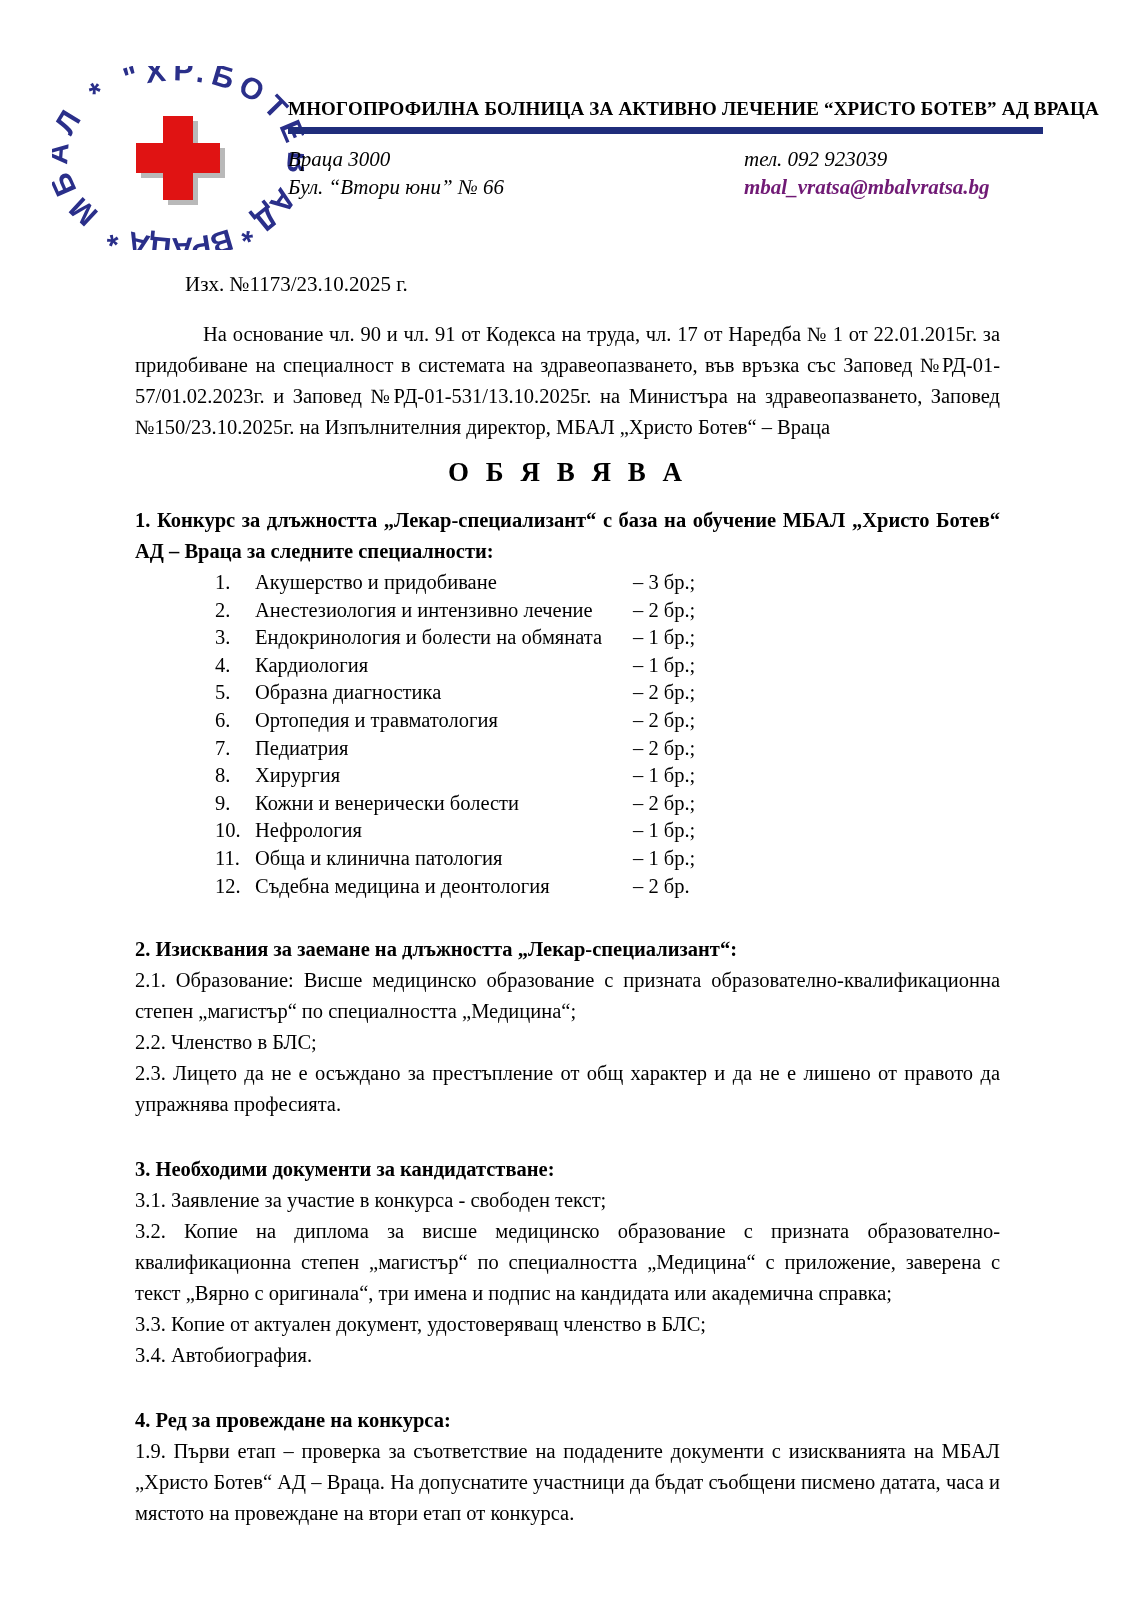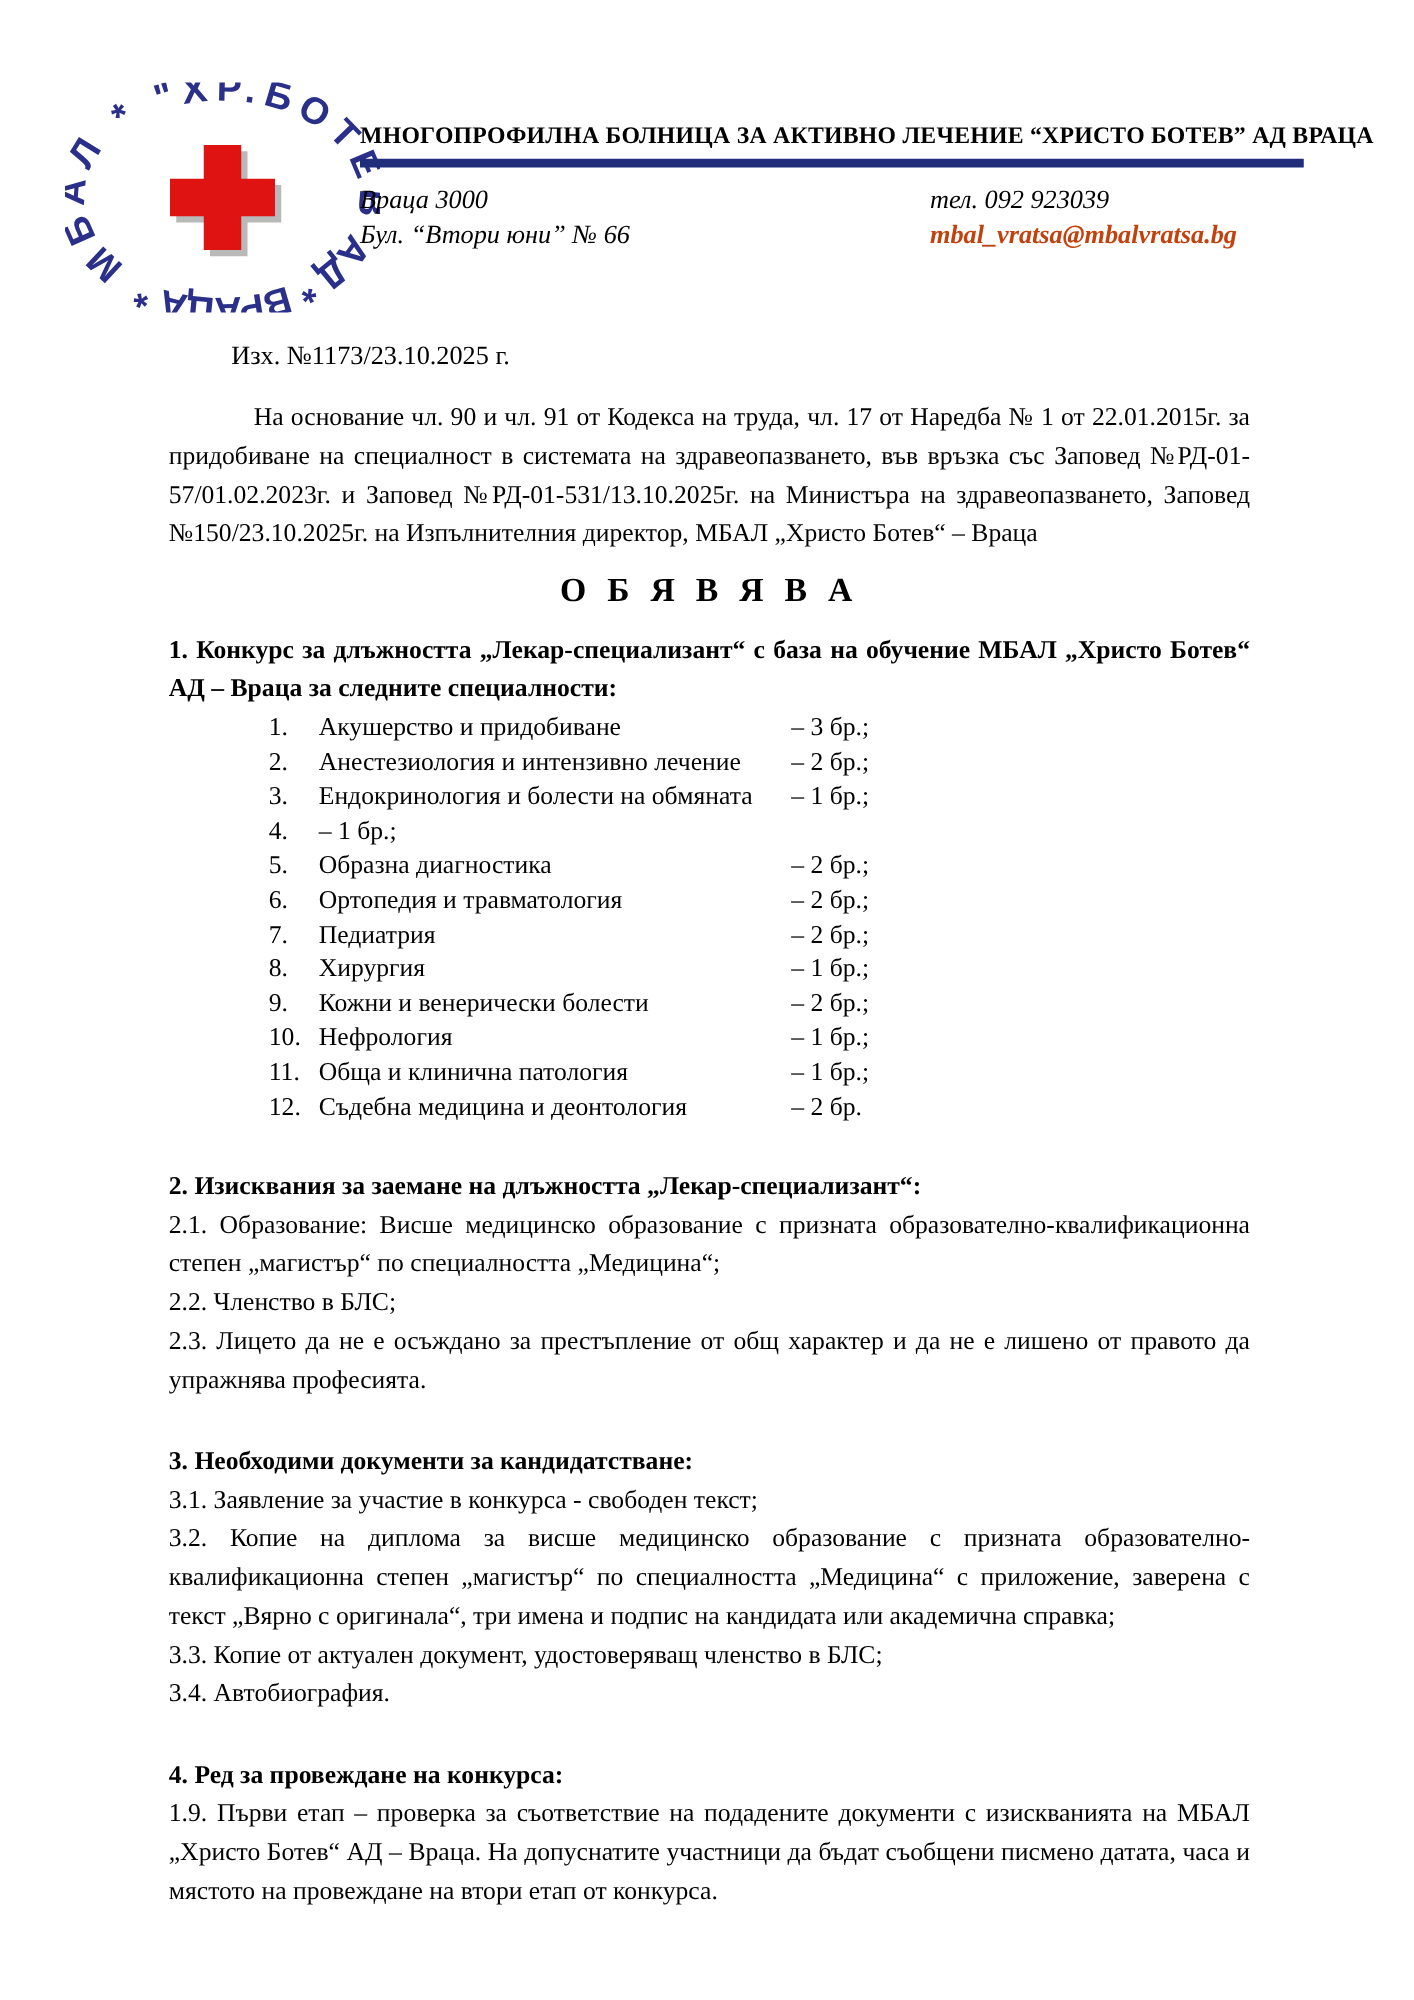--- a/index.html
+++ b/index.html
@@ -18,21 +18,21 @@
   .logo { position: absolute; left: 52px; top: 66px; width: 252px; height: 184px; }
   .header-right { position: absolute; left: 288px; right: 88px; top: 98px; }
   .org-title {
     font-weight: bold; font-size: 19px; letter-spacing: 0.2px;
     text-align: left; white-space: nowrap;
   }
   .rule { height: 7px; background: #1f2d7b; margin-top: 7px; }
   .addr-row { display: flex; margin-top: 11px; }
   .addr-col { flex: 0 0 456px; font-style: italic; font-size: 21px; line-height: 28px; }
   .contact-col { flex: 1; font-style: italic; font-size: 21px; line-height: 28px; }
-  .email { font-weight: bold; color: #c2410c; }
+  .email { font-weight: bold; color: #701a75; }
 
   
   .content { padding: 0 131px 0 135px; font-size: 20px; }
   .ref-line { margin: 20px 0 0 50px; font-size: 21px; }
   .intro {
     margin-top: 22px; text-align: justify; text-indent: 68px;
     line-height: 31px; font-size: 20.5px;
   }
   .announce {
     margin-top: 12px; text-align: center; font-weight: bold;
@@ -119,20 +119,21 @@
         <span class="spec-name">Анестезиология и интензивно лечение</span>
         <span class="spec-count">– 2 бр.;</span>
       </div>
       <div class="spec-row">
         <span class="spec-num">3.</span>
         <span class="spec-name">Ендокринология и болести на обмяната</span>
         <span class="spec-count">– 1 бр.;</span>
       </div>
       <div class="spec-row">
         <span class="spec-num">4.</span>
+        <span class="spec-name">Кардиология</span>
         <span class="spec-count">– 1 бр.;</span>
       </div>
       <div class="spec-row">
         <span class="spec-num">5.</span>
         <span class="spec-name">Образна диагностика</span>
         <span class="spec-count">– 2 бр.;</span>
       </div>
       <div class="spec-row">
         <span class="spec-num">6.</span>
         <span class="spec-name">Ортопедия и травматология</span>

